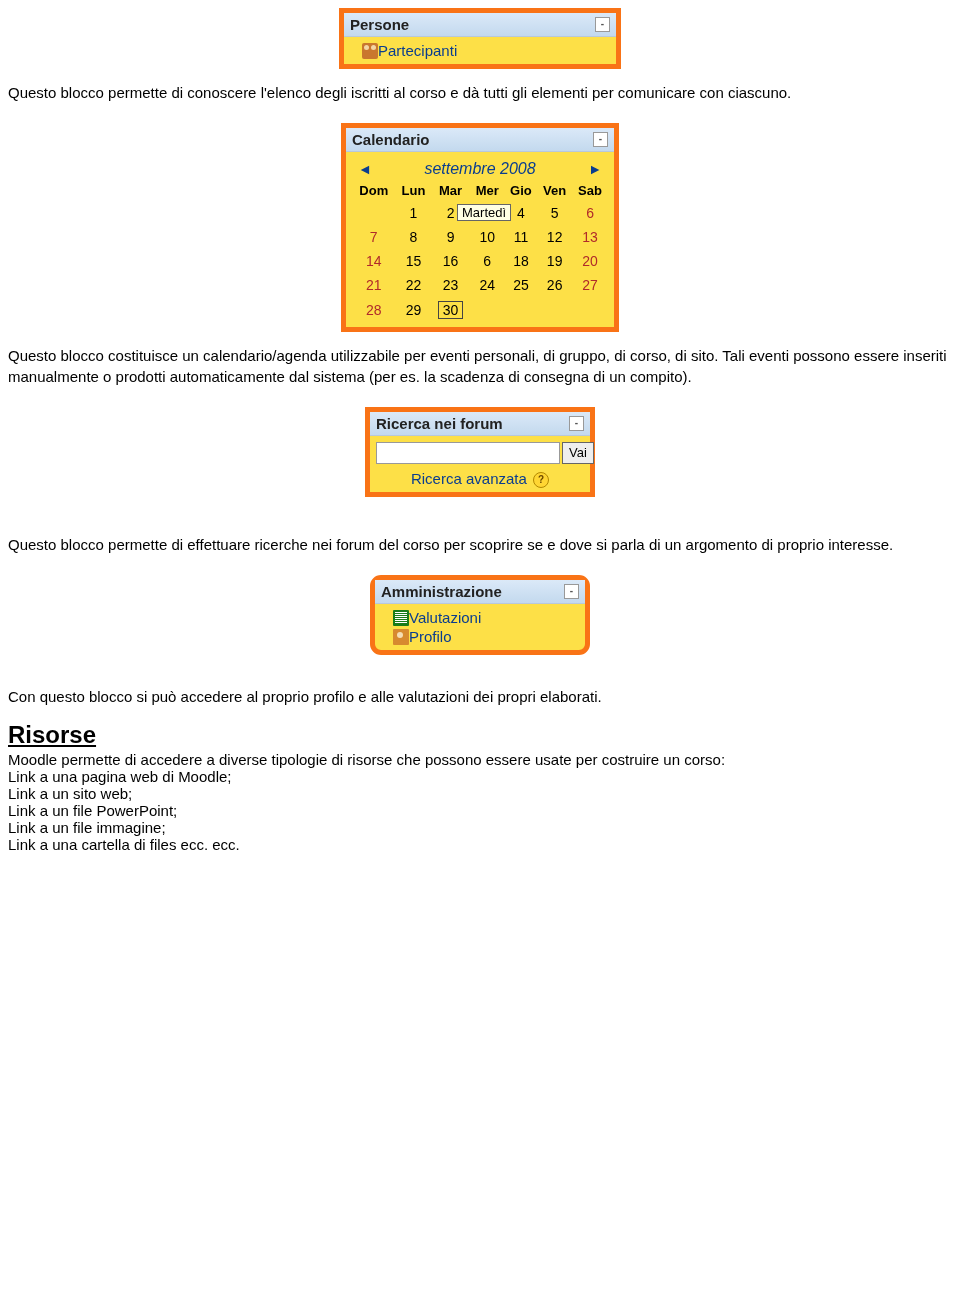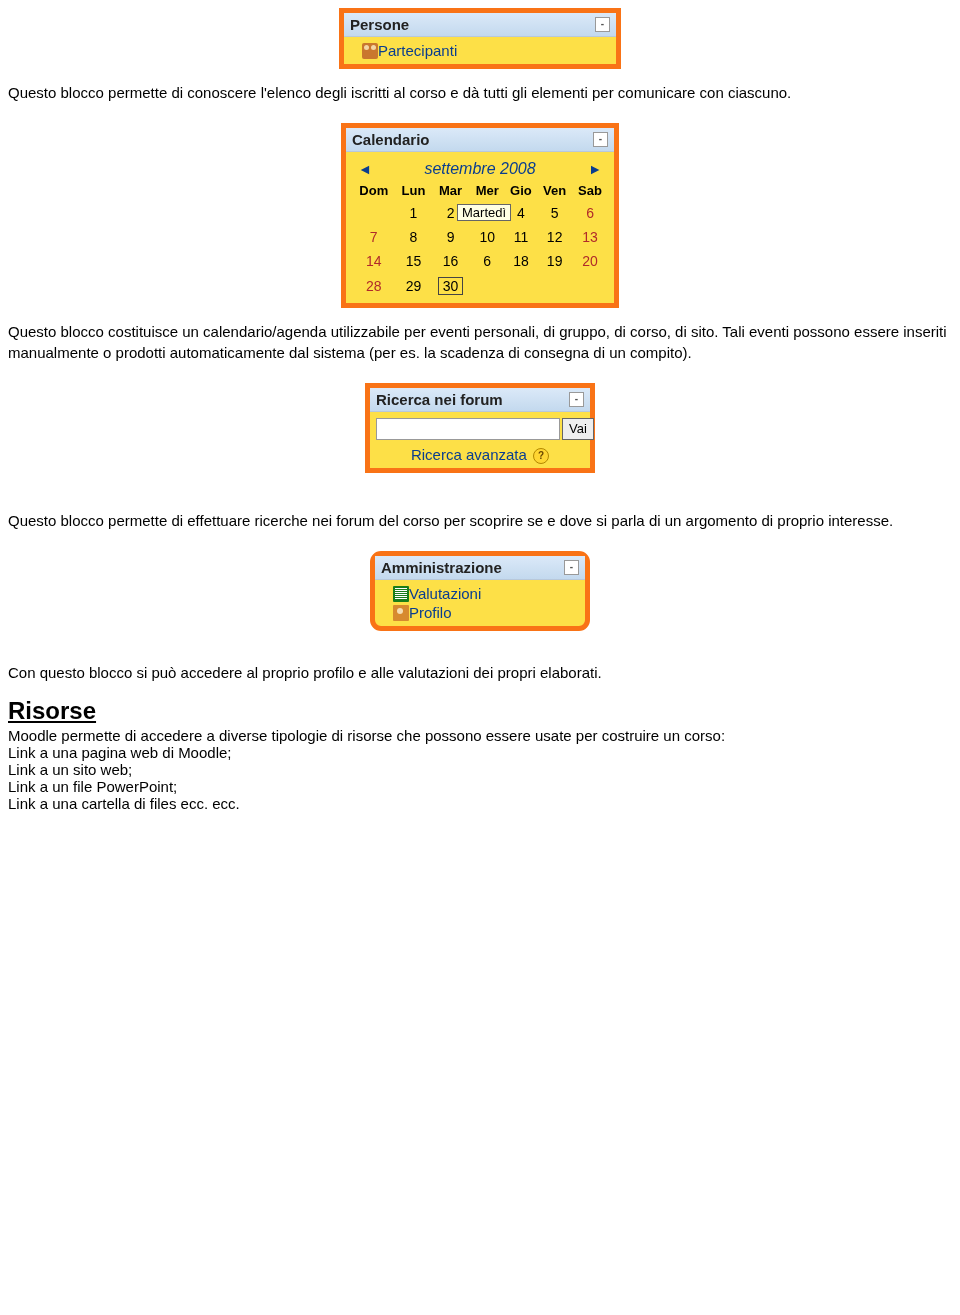--- a/index.html
+++ b/index.html
@@ -156,20 +156,29 @@
             <tr>
               <td class="weekend">14</td>
               <td>15</td>
               <td>16</td>
               <td>6</td>
               <td>18</td>
               <td>19</td>
               <td class="weekend">20</td>
             </tr>
             <tr>
+              <td class="weekend">21</td>
+              <td>22</td>
+              <td>23</td>
+              <td>24</td>
+              <td>25</td>
+              <td>26</td>
+              <td class="weekend">27</td>
+            </tr>
+            <tr>
               <td class="weekend">28</td>
               <td>29</td>
               <td><span class="today">30</span></td>
               <td></td>
               <td></td>
               <td></td>
               <td class="weekend"></td>
             </tr>
           </tbody>
       </table>
@@ -221,14 +230,15 @@
 </div>
 
 <p style="margin-top:26px;">Con questo blocco si può accedere al proprio profilo e alle valutazioni dei propri elaborati.</p>
 
 <h2>Risorse</h2>
 <div style="margin-top:2px;">Moodle permette di accedere a diverse tipologie di risorse che possono essere usate per costruire un corso:</div>
 <div id="risorse-list">
     <div>Link a una pagina web di Moodle;</div>
     <div>Link a un sito web;</div>
     <div>Link a un file PowerPoint;</div>
+    <div>Link a un file immagine;</div>
     <div>Link a una cartella di files ecc. ecc.</div>
   </div>
 
 </body></html>

